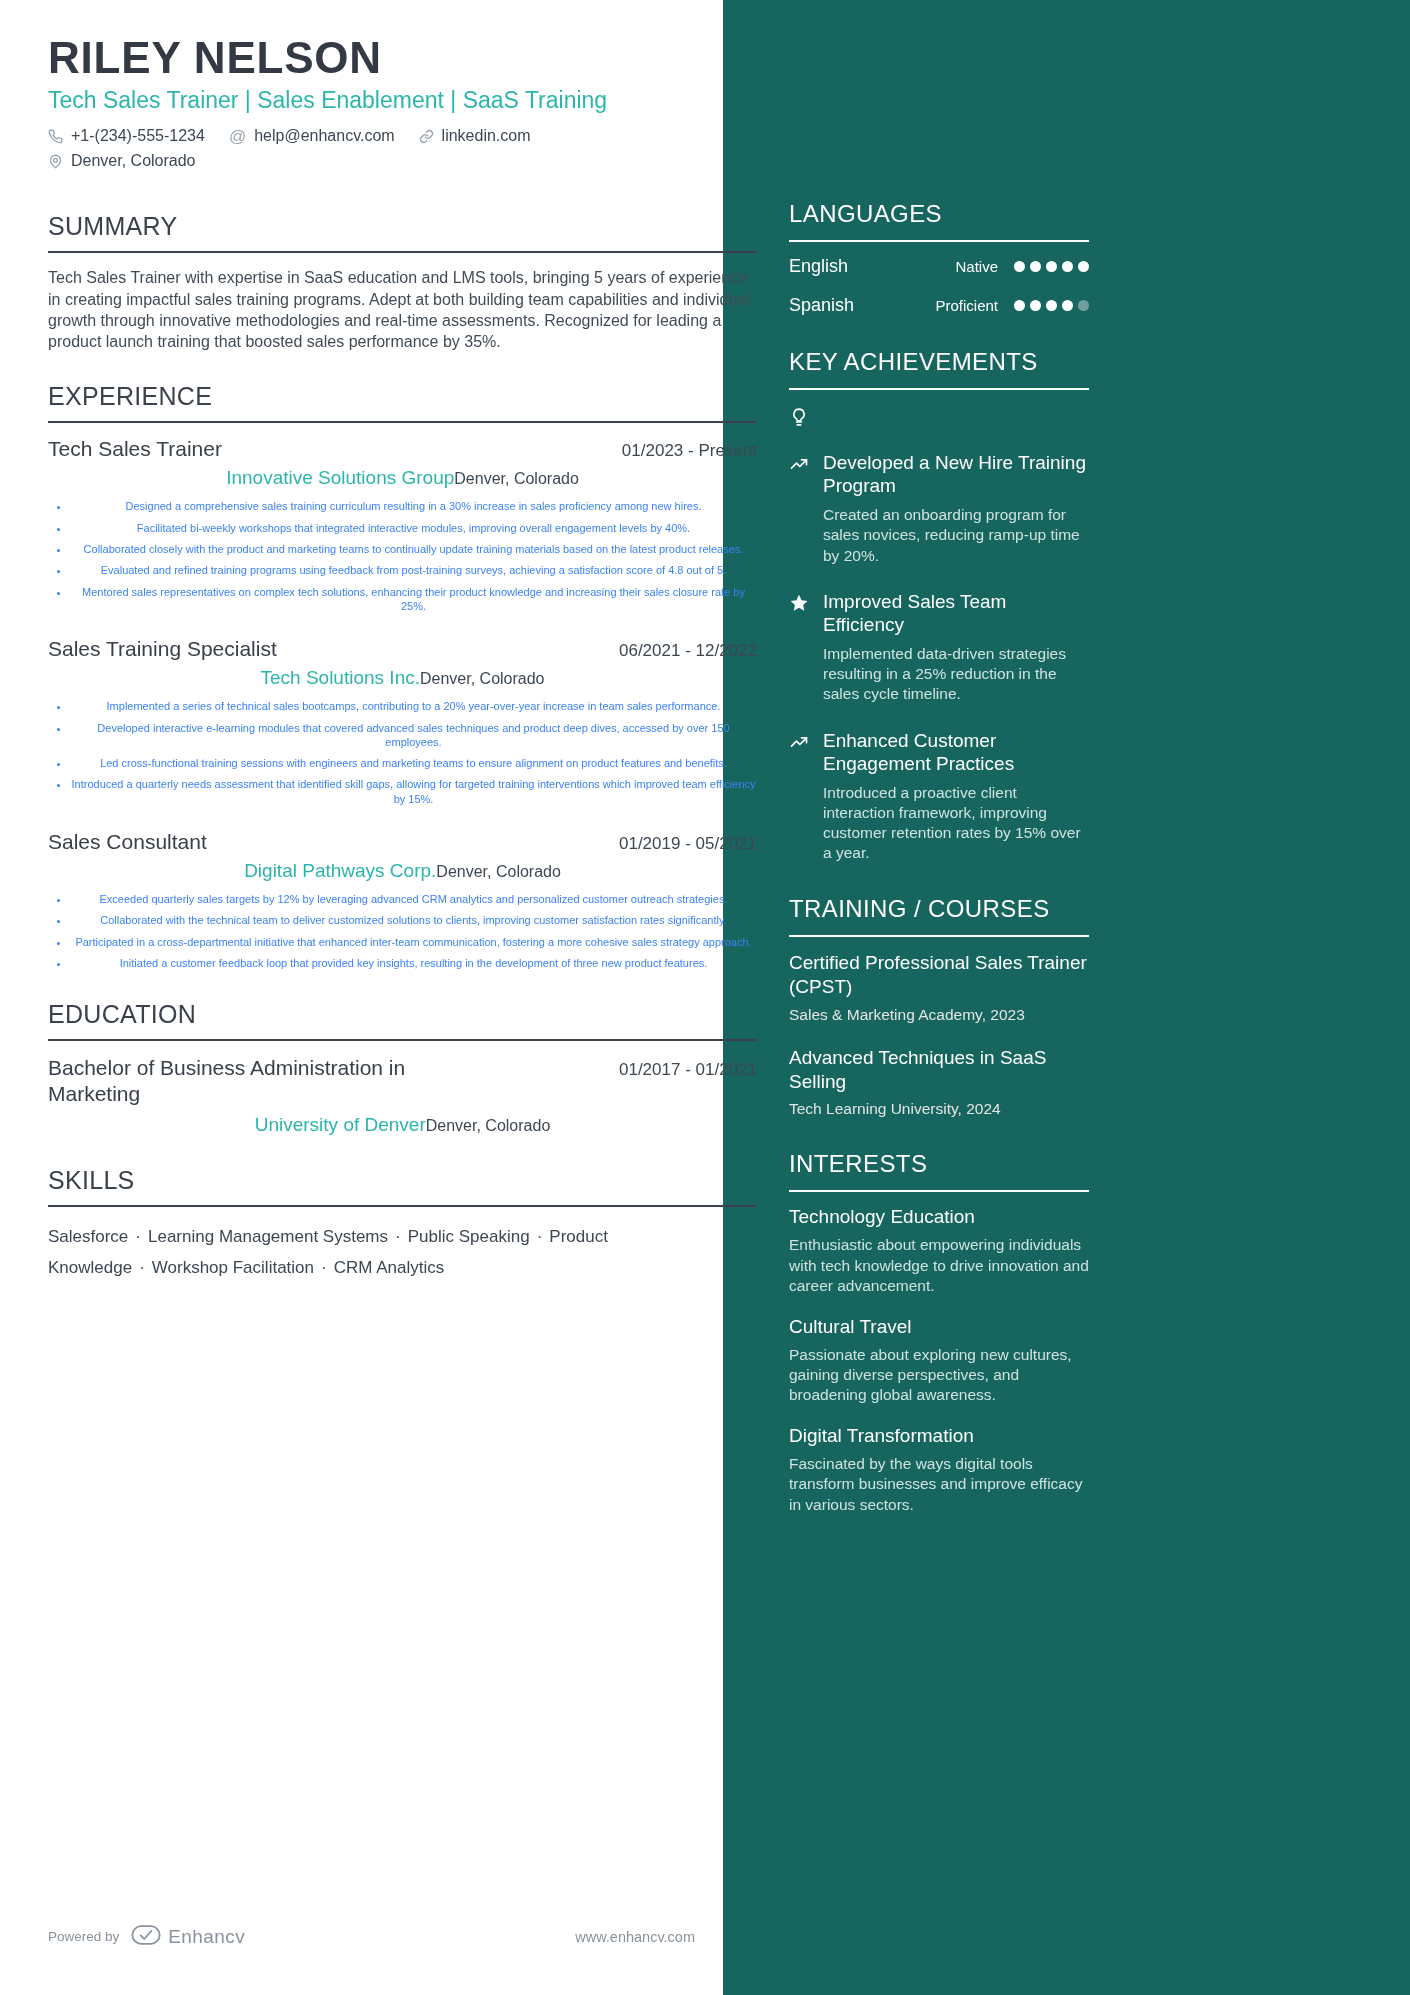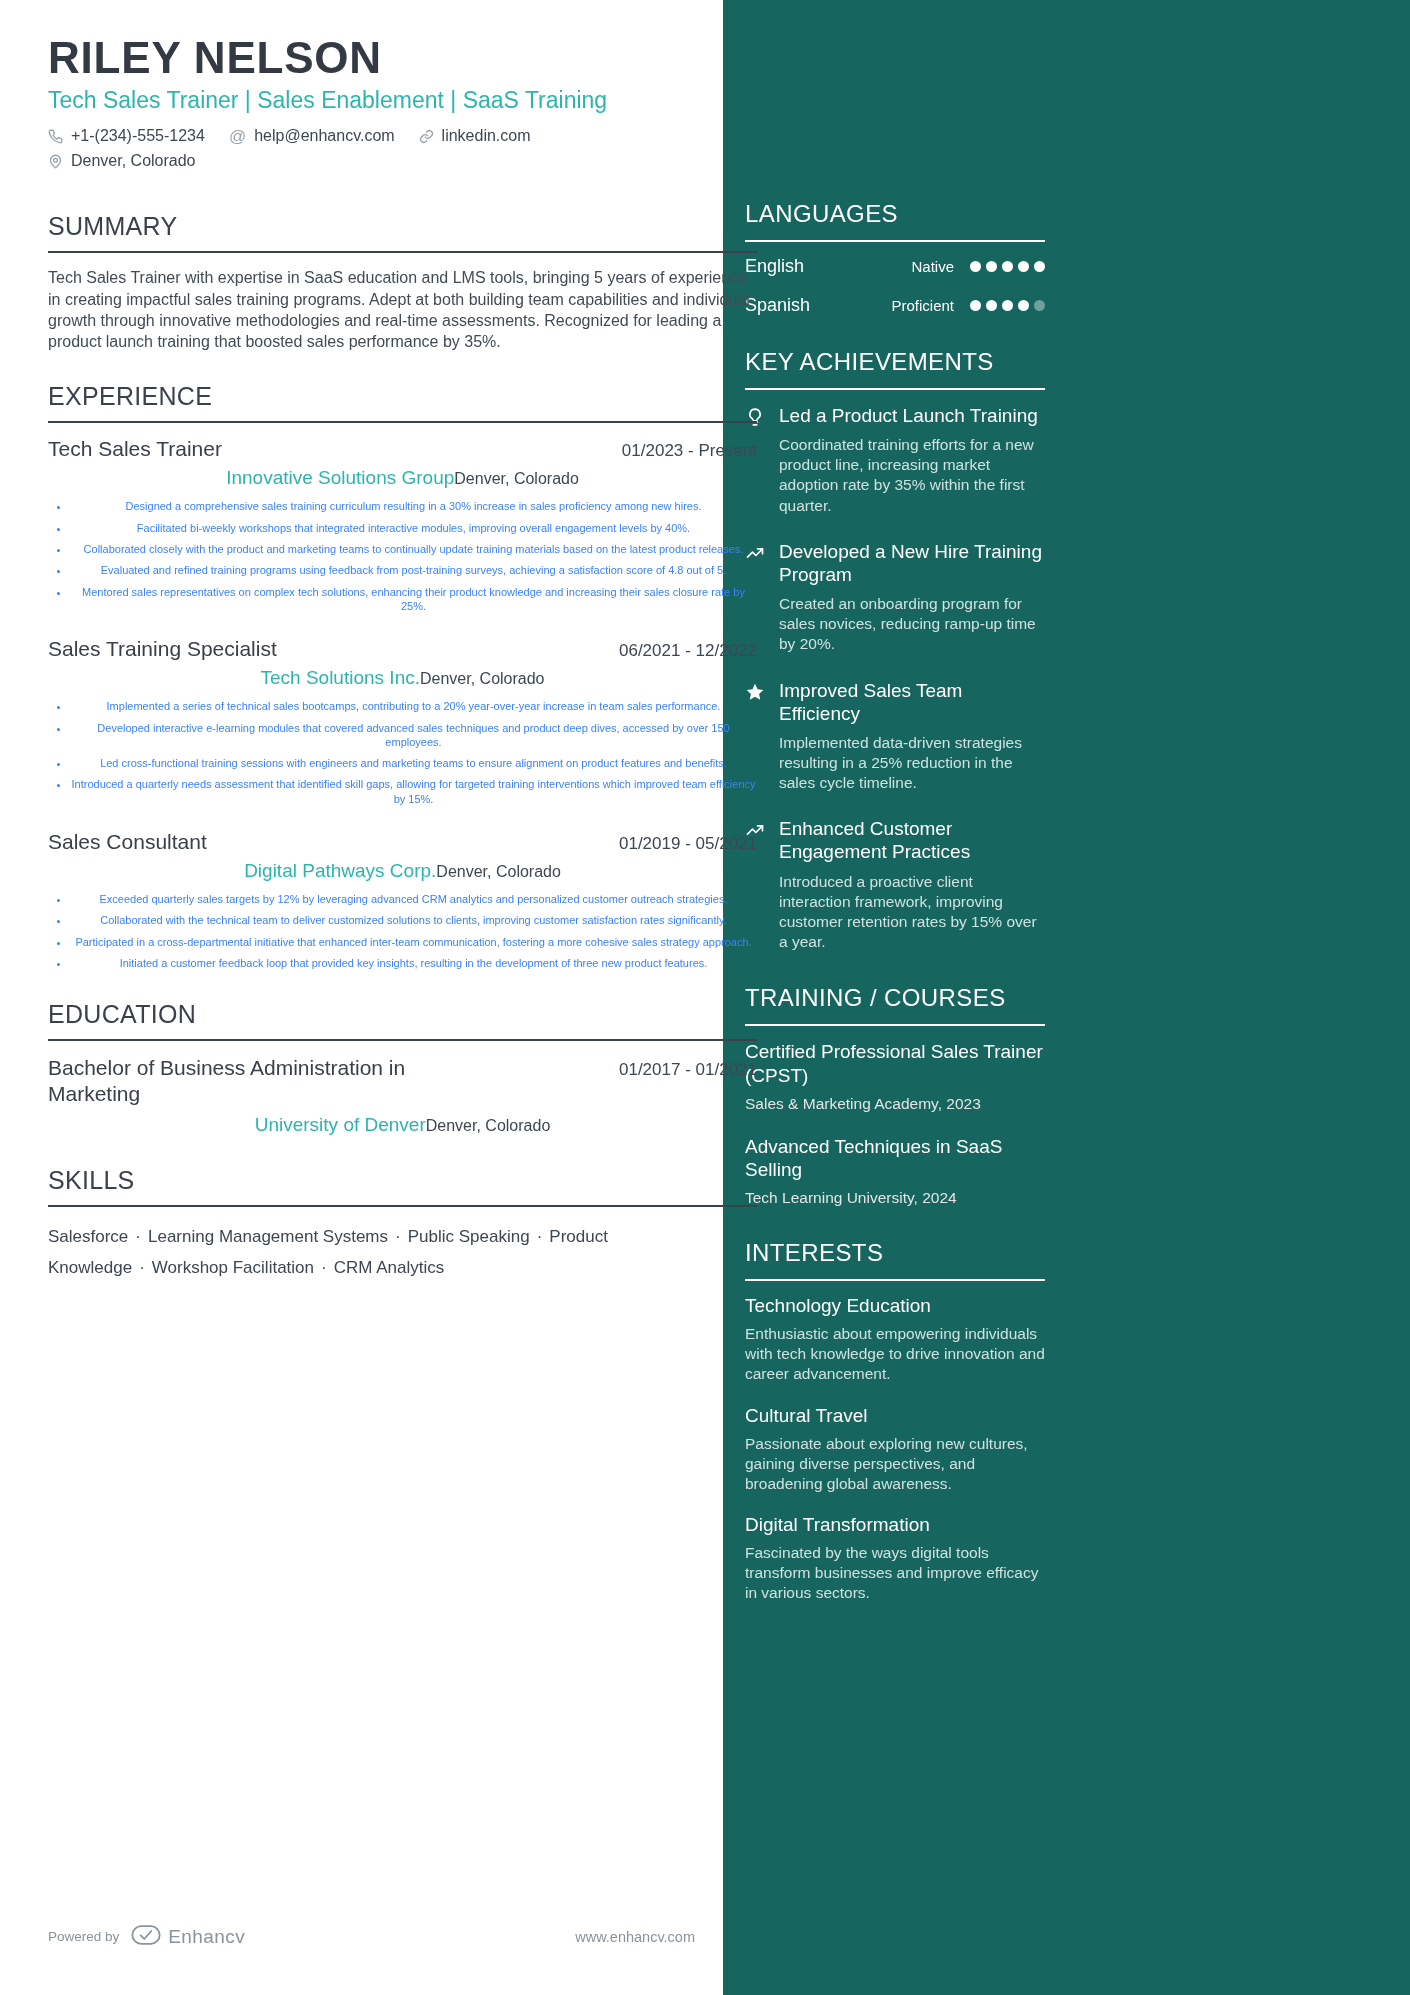--- a/index.html
+++ b/index.html
@@ -2,21 +2,21 @@
 <html><head>
 <meta charset="utf-8">
 <style>
   html,body{margin:0;padding:0;background:#ffffff;}
   .page{
     position:relative;width:1410px;height:1995px;background:#ffffff;
     font-family:"Liberation Sans","DejaVu Sans",sans-serif;overflow:hidden;
   }
   
   .sidebar{position:absolute;top:0;right:0;width:687px;height:100%;background:#17655f;}
-  .sidebar-inner{width:300px;margin-left:22px;padding-top:200px;}
+  .sidebar-inner{width:300px;margin-left:66px;padding-top:200px;}
   .sb-section{margin-bottom:32px;}
   .sb-heading{
     font-size:24px;font-weight:400;color:#ffffff;letter-spacing:.4px;
     margin:0 0 14px 0;padding-bottom:12px;border-bottom:2px solid #ffffff;
   }
   .lang-row{display:flex;align-items:center;margin-bottom:18px;color:#ffffff;}
   .lang-name{font-size:18px;}
   .lang-level{margin-left:auto;margin-right:16px;font-size:15px;}
   .dots{display:flex;gap:5px;}
   .dot{width:11px;height:11px;border-radius:50%;background:rgba(255,255,255,.38);}
@@ -107,24 +107,20 @@
         <h2 class="sb-heading">KEY ACHIEVEMENTS</h2>
 
         <div class="ach">
           <span class="ach-icon">
             <svg width="20" height="20" viewBox="0 0 24 24" fill="none" stroke="#ffffff" stroke-width="2" stroke-linecap="round" stroke-linejoin="round">
                 <path d="M9 18h6"></path>
                 <path d="M10 21.5h4"></path>
                 <path d="M12 2.5a6.2 6.2 0 0 0-3.6 11.2c.9.7 1.6 1.7 1.6 2.8h4c0-1.1.7-2.1 1.6-2.8A6.2 6.2 0 0 0 12 2.5z"></path>
               </svg>
           </span>
-          <div class="ach-body">
-            <div class="ach-title">Led a Product Launch Training</div>
-            <div class="ach-desc">Coordinated training efforts for a new product line, increasing market adoption rate by 35% within the first quarter.</div>
-          </div>
         </div>
 
         <div class="ach">
           <span class="ach-icon">
             <svg width="20" height="20" viewBox="0 0 24 24" fill="none" stroke="#ffffff" stroke-width="2" stroke-linecap="round" stroke-linejoin="round">
                 <polyline points="3 17 9 11 13 15 21 7"></polyline>
                 <polyline points="15 7 21 7 21 13"></polyline>
               </svg>
           </span>
           <div class="ach-body">

